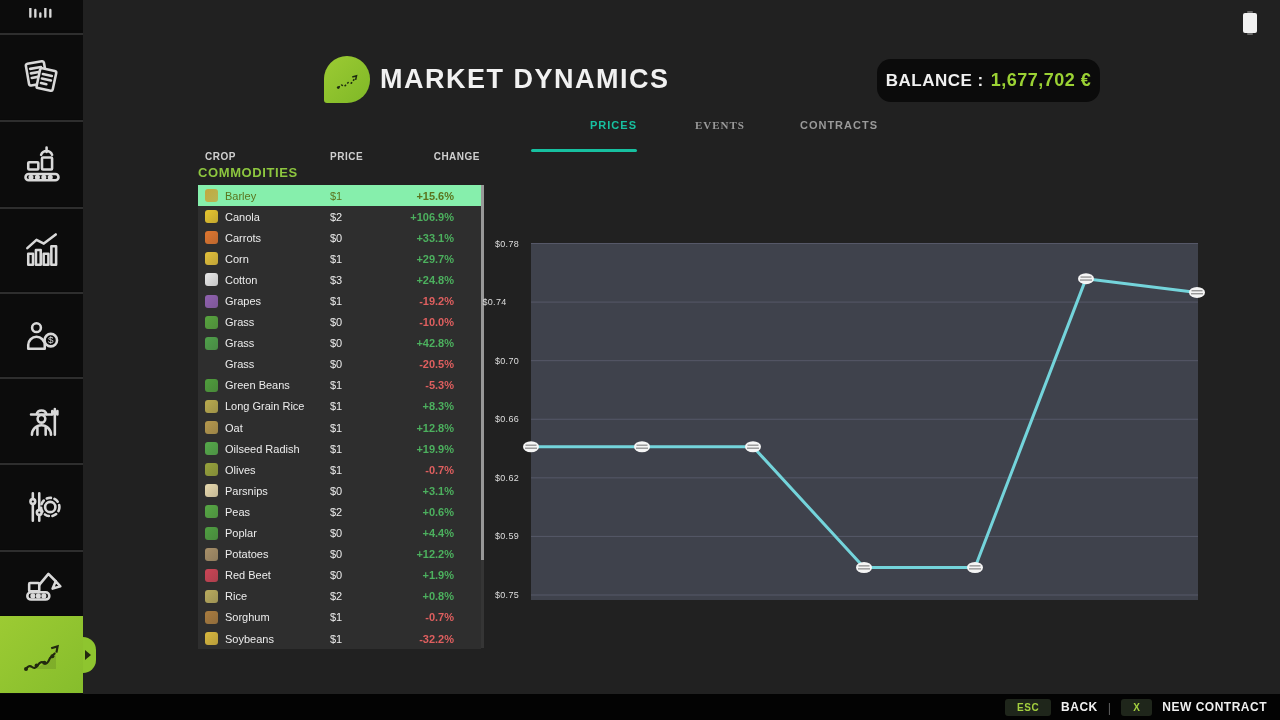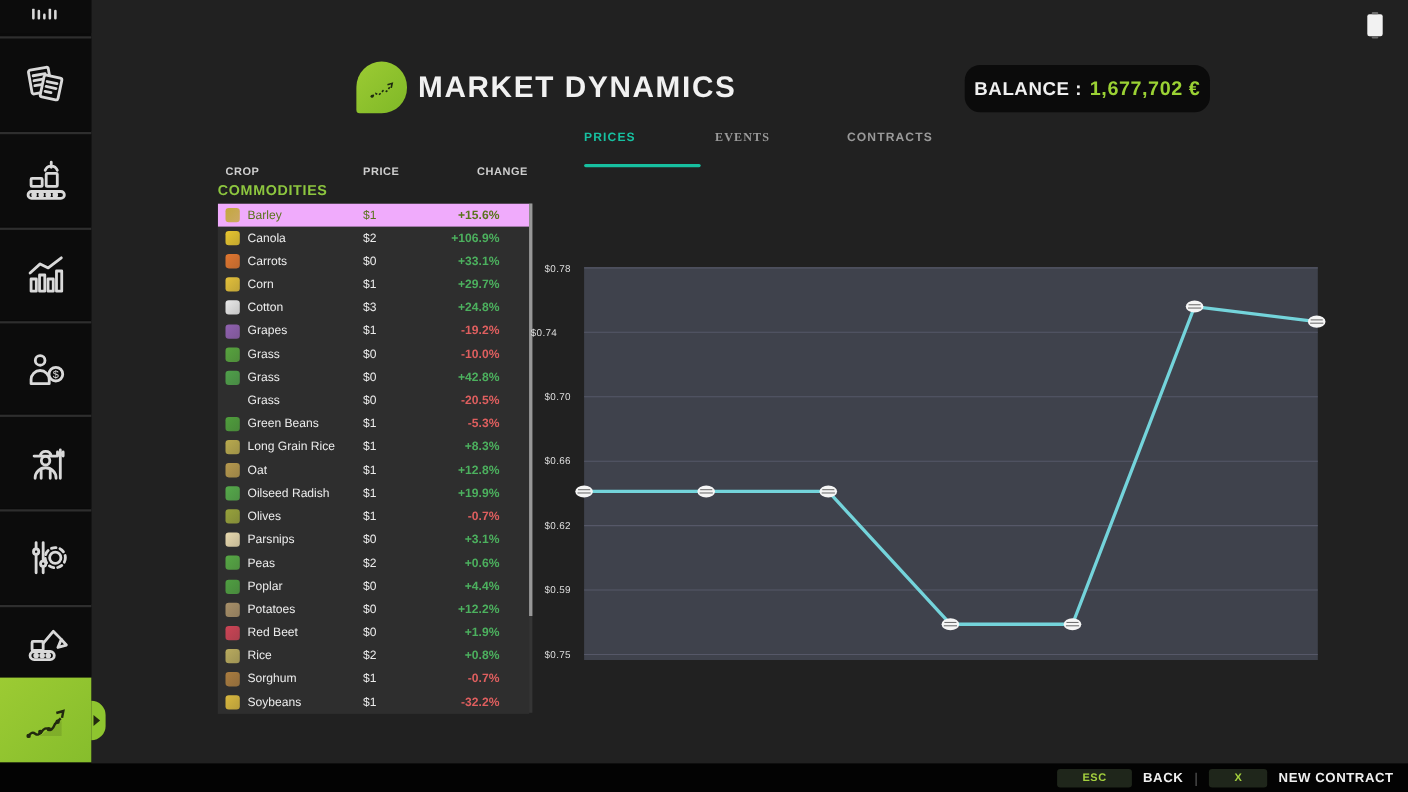--- a/index.html
+++ b/index.html
@@ -29,55 +29,55 @@
   #logo{position:absolute;left:324px;top:56px;width:46px;height:47px;
     background:linear-gradient(135deg,#9ccb33,#7fb827);border-radius:23px 23px 23px 3px;
     display:flex;align-items:center;justify-content:center;}
   #page-title{position:absolute;left:380px;top:64px;font-size:27px;font-weight:700;
     color:#f1f1f1;letter-spacing:1.5px;}
   #balance-pill{position:absolute;left:877px;top:59px;width:223px;height:43px;background:#0b0b0b;
     border-radius:14px;display:flex;align-items:center;justify-content:center;gap:7px;}
   #balance-label{color:#f0f0f0;font-size:17px;font-weight:700;letter-spacing:.5px;}
   #balance-value{color:#9bd234;font-size:18px;font-weight:700;letter-spacing:.5px;}
   
-  .tab{position:absolute;top:119px;height:16px;text-align:left;font-size:11px;font-weight:700;
+  .tab{position:absolute;top:119px;height:16px;text-align:right;font-size:11px;font-weight:700;
     letter-spacing:1px;color:#9a9a9a;cursor:pointer;}
   .tab.active{color:#17c0a0;}
   #tab-underline{position:absolute;top:149px;height:3px;background:#17c0a0;border-radius:2px;}
   
   #commodities-area{position:absolute;left:198px;top:140px;width:283px;}
   #commodities-title{color:#8dc63f;font-size:13px;font-weight:700;letter-spacing:.6px;}
   #col-headers{position:relative;height:14px;margin-top:11px;font-size:10px;font-weight:700;
     color:#cfcfcf;letter-spacing:.5px;}
   #col-crop{position:absolute;left:7px;}
   #col-price{position:absolute;left:132px;}
   #col-change{position:absolute;right:1px;}
   #commodity-list{position:relative;margin-top:5px;width:283px;height:464px;background:#2e2e2e;overflow:hidden;}
   .crow{position:relative;height:21.1px;display:flex;align-items:center;cursor:pointer;}
   .crow .cicon{position:absolute;left:7px;width:13px;height:13px;border-radius:3px;}
   .crow .cname{position:absolute;left:27px;font-size:11px;color:#ececec;}
   .crow .cprice{position:absolute;left:132px;font-size:11px;color:#ececec;}
   .crow .cchange{position:absolute;right:27px;font-size:11px;font-weight:700;}
   .crow .cchange.up{color:#4cb05e;}
   .crow .cchange.down{color:#df5f5f;}
-  .crow.selected{background:#f0abfc;}
+  .crow.selected{background:#86efac;}
   .crow.selected .cname,.crow.selected .cprice,
   .crow.selected .cchange.up,.crow.selected .cchange.down{color:#5a741d;}
   #list-scroll-track{position:absolute;left:481px;top:185px;width:3px;height:463px;background:#353535;}
   #list-scroll-thumb{position:absolute;left:0;top:0;width:3px;height:375px;background:#989898;cursor:pointer;}
   
   #chart-wrap{position:absolute;left:531px;top:243px;width:667px;height:357px;background:#3f424c;}
   #chart-wrap svg{overflow:visible;display:block;}
   .ylab{position:absolute;width:49px;text-align:right;font-size:9px;color:#dedede;letter-spacing:.3px;}
   #ylabels{position:absolute;left:470px;top:243px;width:49px;height:357px;}
   
   #footer-bar{position:absolute;left:0;top:694px;width:1280px;height:26px;background:#030303;
     display:flex;align-items:center;justify-content:flex-end;gap:10px;padding-right:13px;box-sizing:border-box;}
   .keycap{background:#1f261b;color:#a3cf3e;font-size:10px;font-weight:700;letter-spacing:.5px;
-    padding:3px 23px;border-radius:3px;}
+    padding:3px 12px;border-radius:3px;}
   .hint-label{color:#f0f0f0;font-size:12px;font-weight:700;letter-spacing:.5px;}
   .hint-div{color:#5a5a5a;font-size:13px;}
   .hint-group{display:flex;align-items:center;gap:10px;cursor:pointer;}
 </style>
 </head>
 <body>
 
 <div id="sidebar">
     <div class="side-tile" style="top: 0px; height: 30px;">
       <svg width="40" height="14" viewBox="0 0 24 8">

